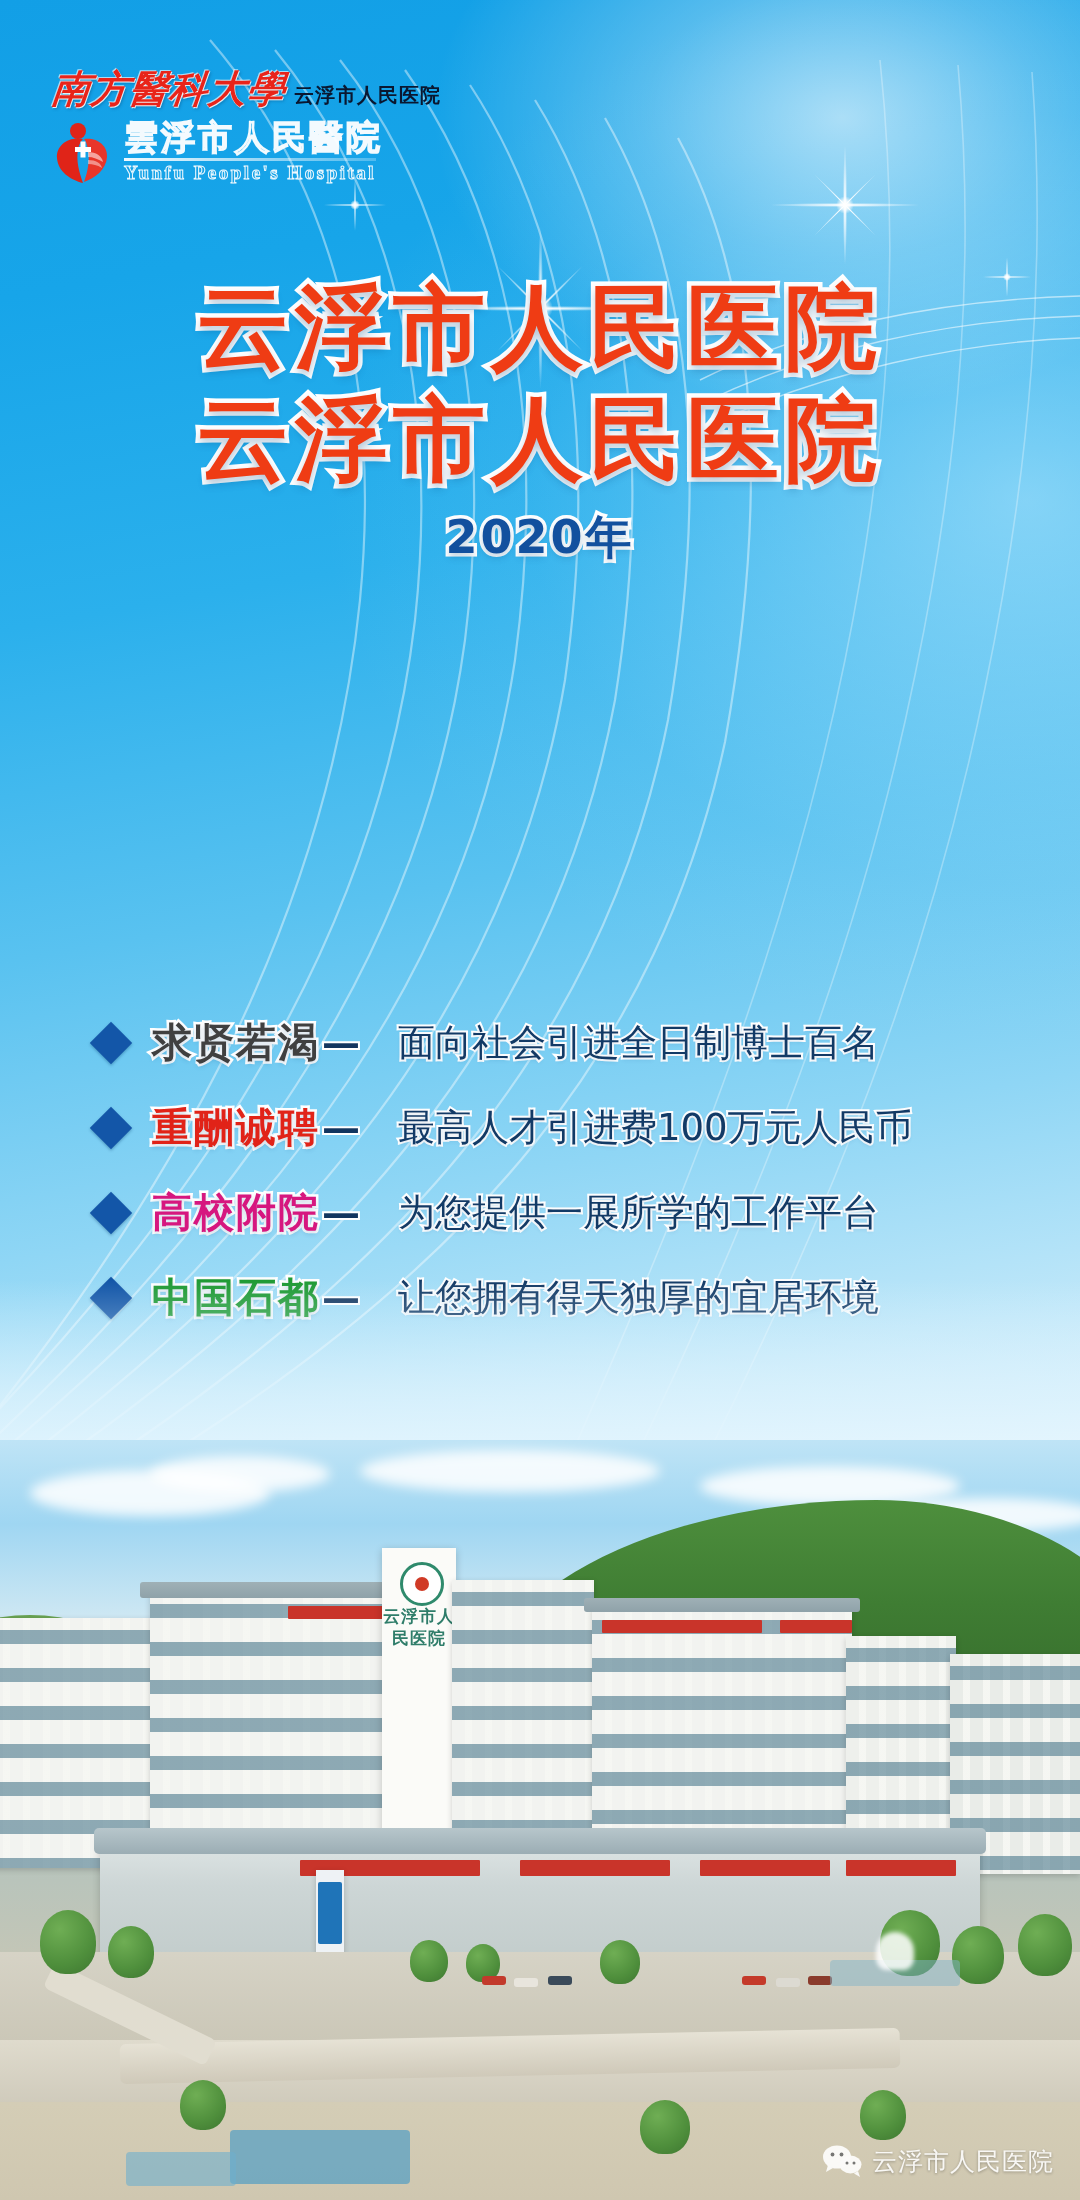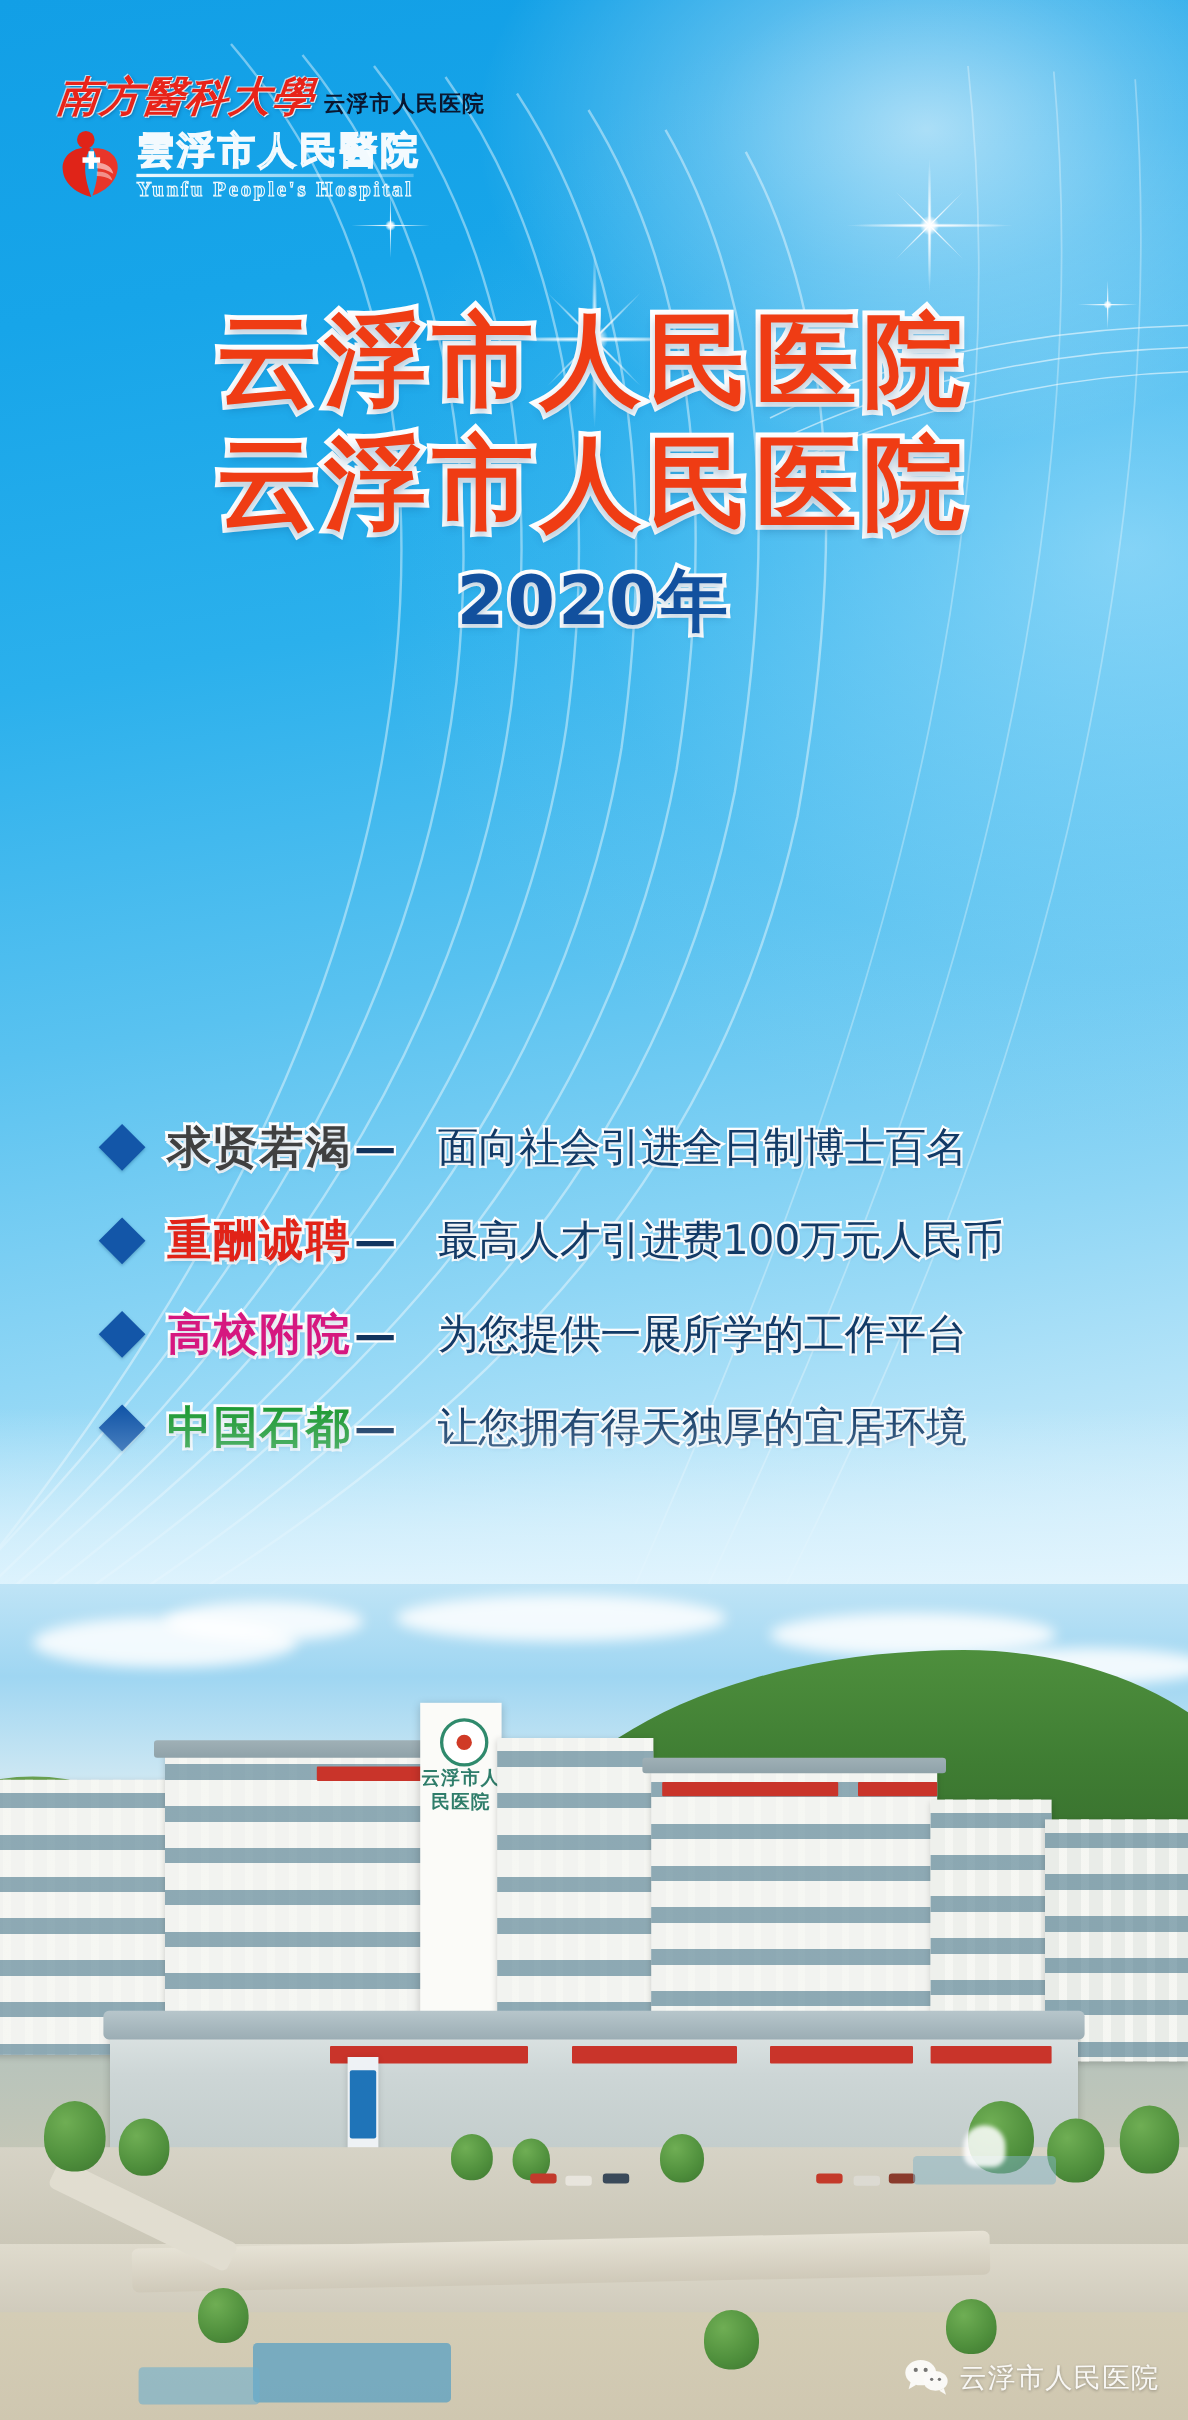--- a/index.html
+++ b/index.html
@@ -98,21 +98,21 @@
     font-size: 20px;
     font-weight: bold;
     color: #0a1730;
     letter-spacing: 1px;
     line-height: 1;
     padding-bottom: 3px;
     white-space: nowrap;
   }
   .hosp-row {
     display: flex;
-    align-items: flex-start;
+    align-items: flex-end;
     gap: 10px;
     margin-top: 10px;
   }
   .heart-logo {
     position: relative;
     width: 62px;
     height: 62px;
     flex: 0 0 62px;
   }
   .hosp-names {
@@ -160,21 +160,21 @@
     line-height: 1.22;
     color: #ef3c14;
     -webkit-text-stroke: 9px #ffffff;
     paint-order: stroke fill;
     text-shadow: 0 5px 9px rgba(0,70,125,0.30);
     white-space: nowrap;
   }
   .year {
     margin-top: 16px;
     font-family: "DejaVu Sans", "Liberation Sans", sans-serif;
-    font-size: 62px;
+    font-size: 46px;
     font-weight: bold;
     letter-spacing: 3px;
     color: #12509e;
     -webkit-text-stroke: 7px #ffffff;
     paint-order: stroke fill;
     text-shadow: 0 4px 7px rgba(0,70,125,0.25);
     line-height: 1.1;
   }
 
   

